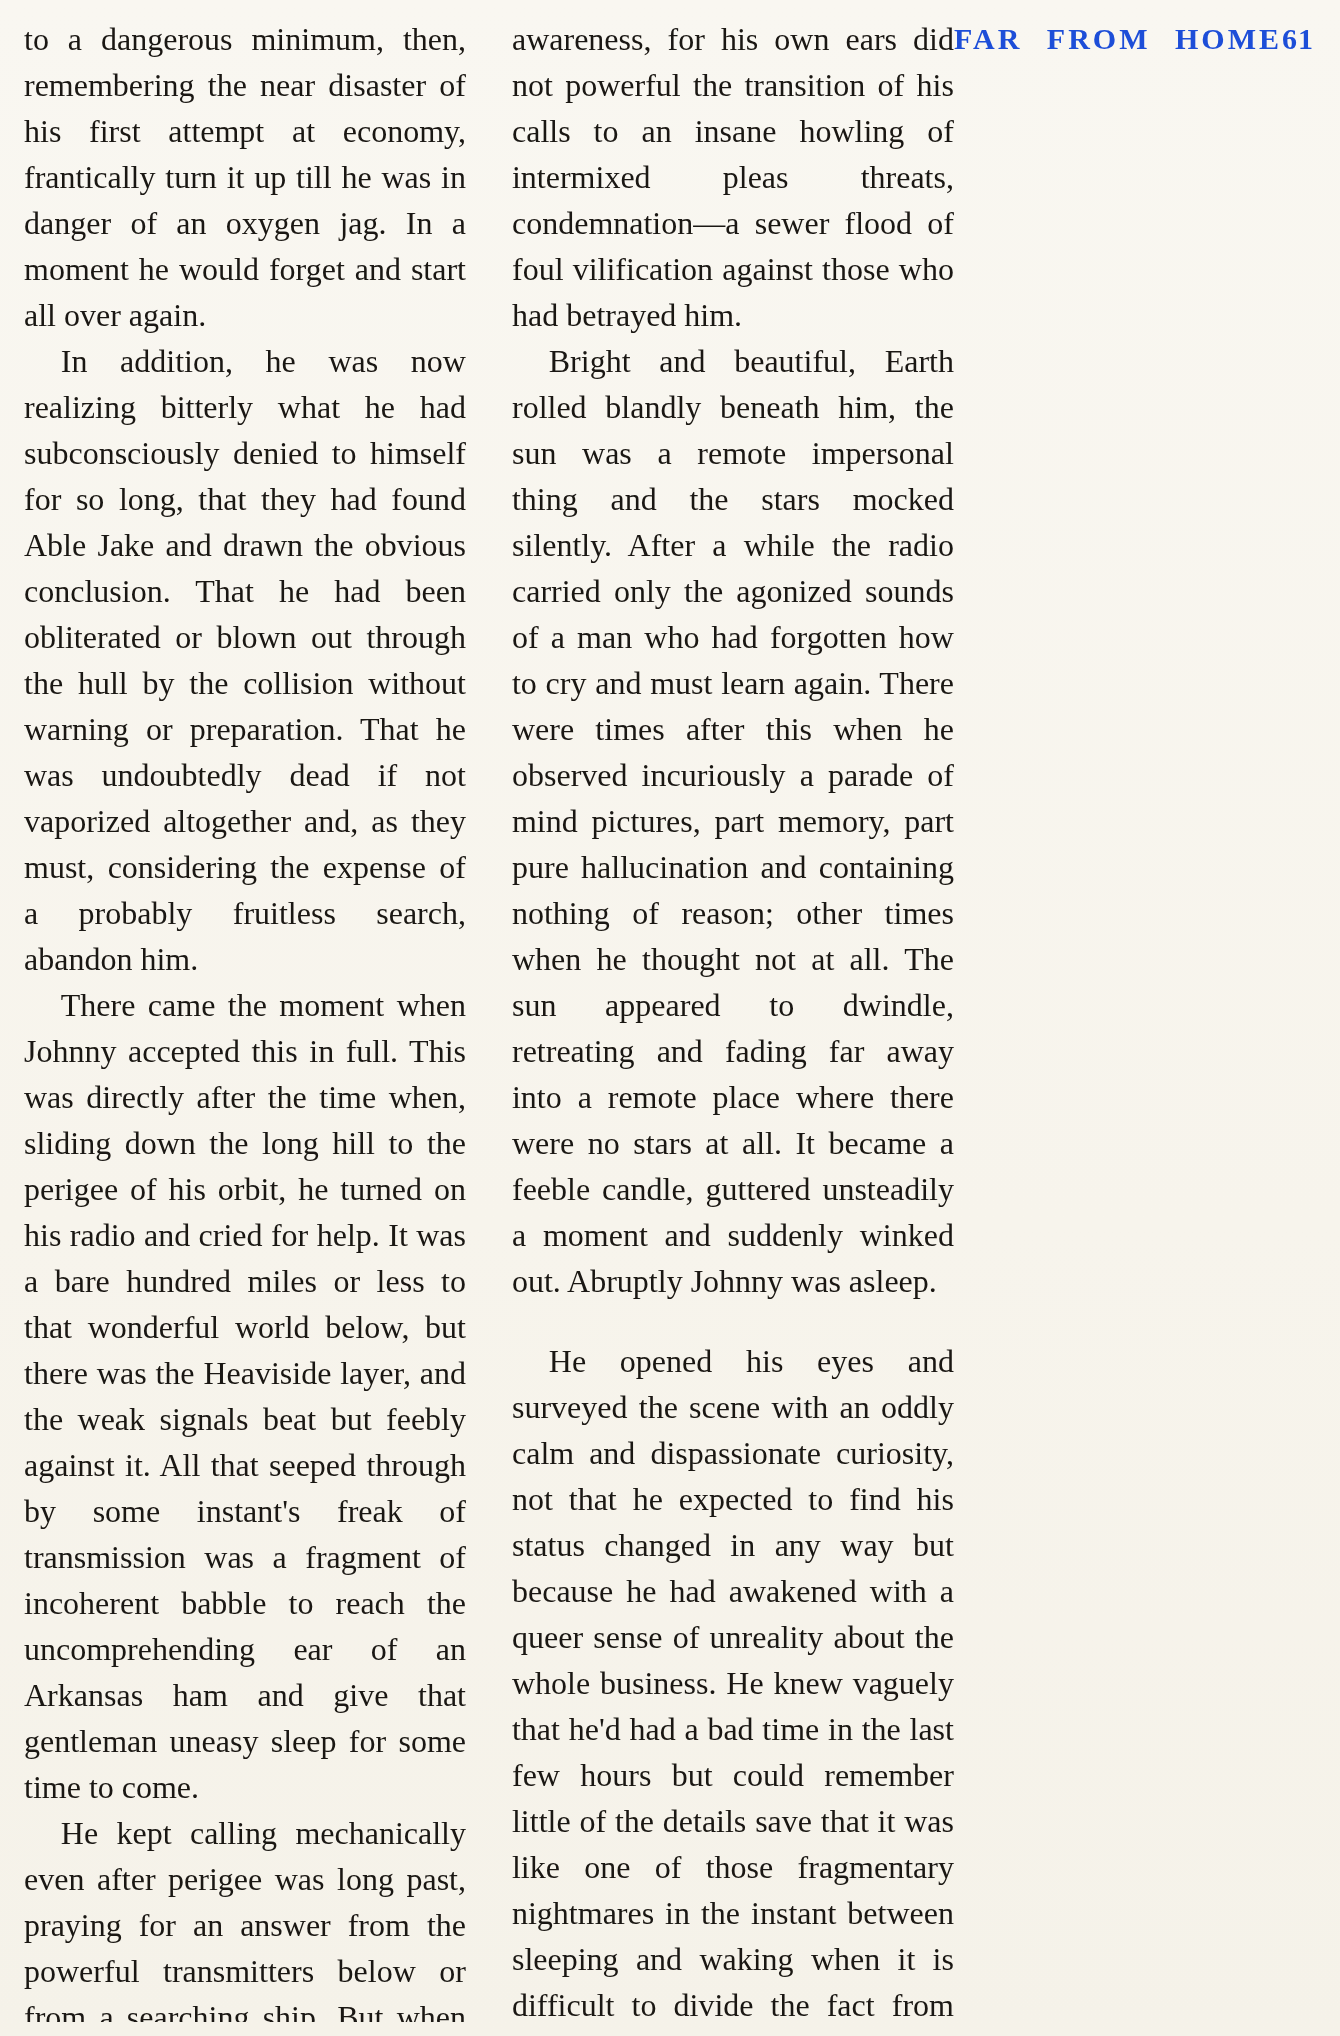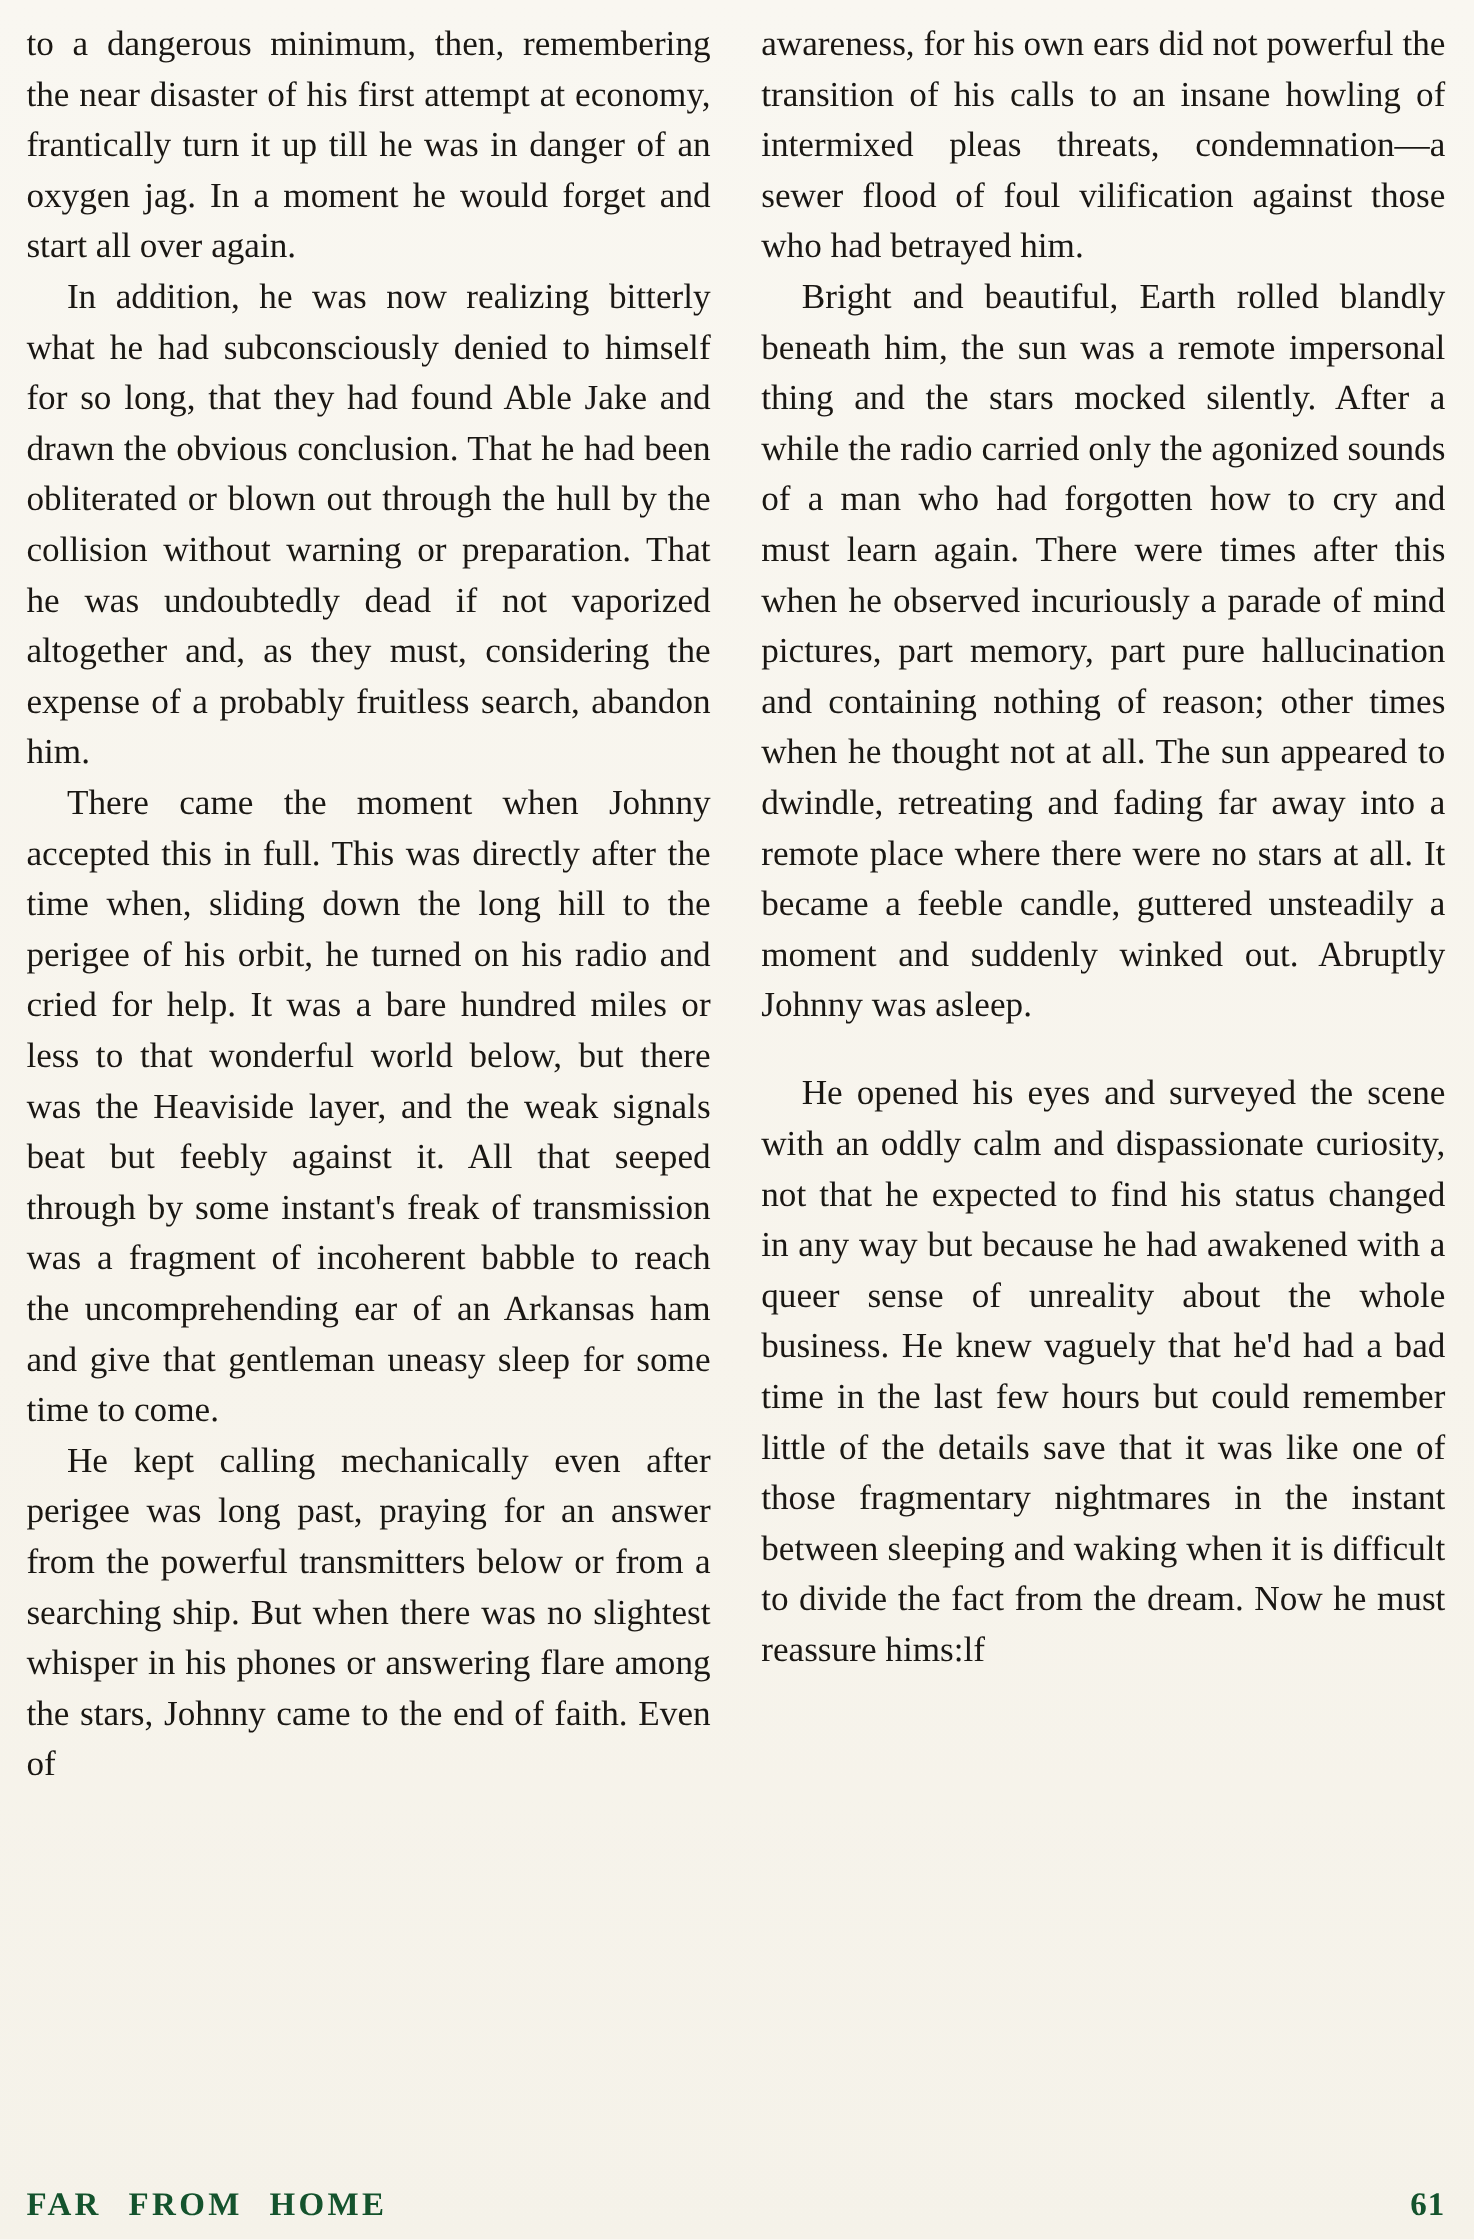--- a/index.html
+++ b/index.html
@@ -8,21 +8,21 @@
     background: linear-gradient(180deg, #f9f7f1 0%, #f7f4ec 60%, #f5f2e9 100%);
     font-family: "Liberation Serif", "DejaVu Serif", serif;
     color: #1a1713;
     overflow: hidden;
   }
   .page {
     width: 1340px;
     height: 2036px;
     padding: 16px 26px 14px 24px;
     display: flex;
-    flex-direction: column;
+    flex-direction: row;
   }
   .columns {
     flex: 1;
     display: flex;
     gap: 46px;
     overflow: hidden;
   }
   .column {
     flex: 1;
     font-size: 32px;
@@ -32,21 +32,21 @@
   .para { text-indent: 1.15em; }
   .para.noindent { text-indent: 0; }
   .para.section-gap { margin-top: 34px; }
   .footer {
     display: flex;
     justify-content: space-between;
     align-items: baseline;
     padding-top: 6px;
     font-weight: bold;
     font-size: 30px;
-    color: #14532d;
+    color: #1d4ed8;
   }
   .running-title { letter-spacing: 3px; word-spacing: 14px; }
   .page-number { letter-spacing: 1px; }
 </style>
 </head>
 <body>
 
 <div class="page">
   <div class="columns">
 

